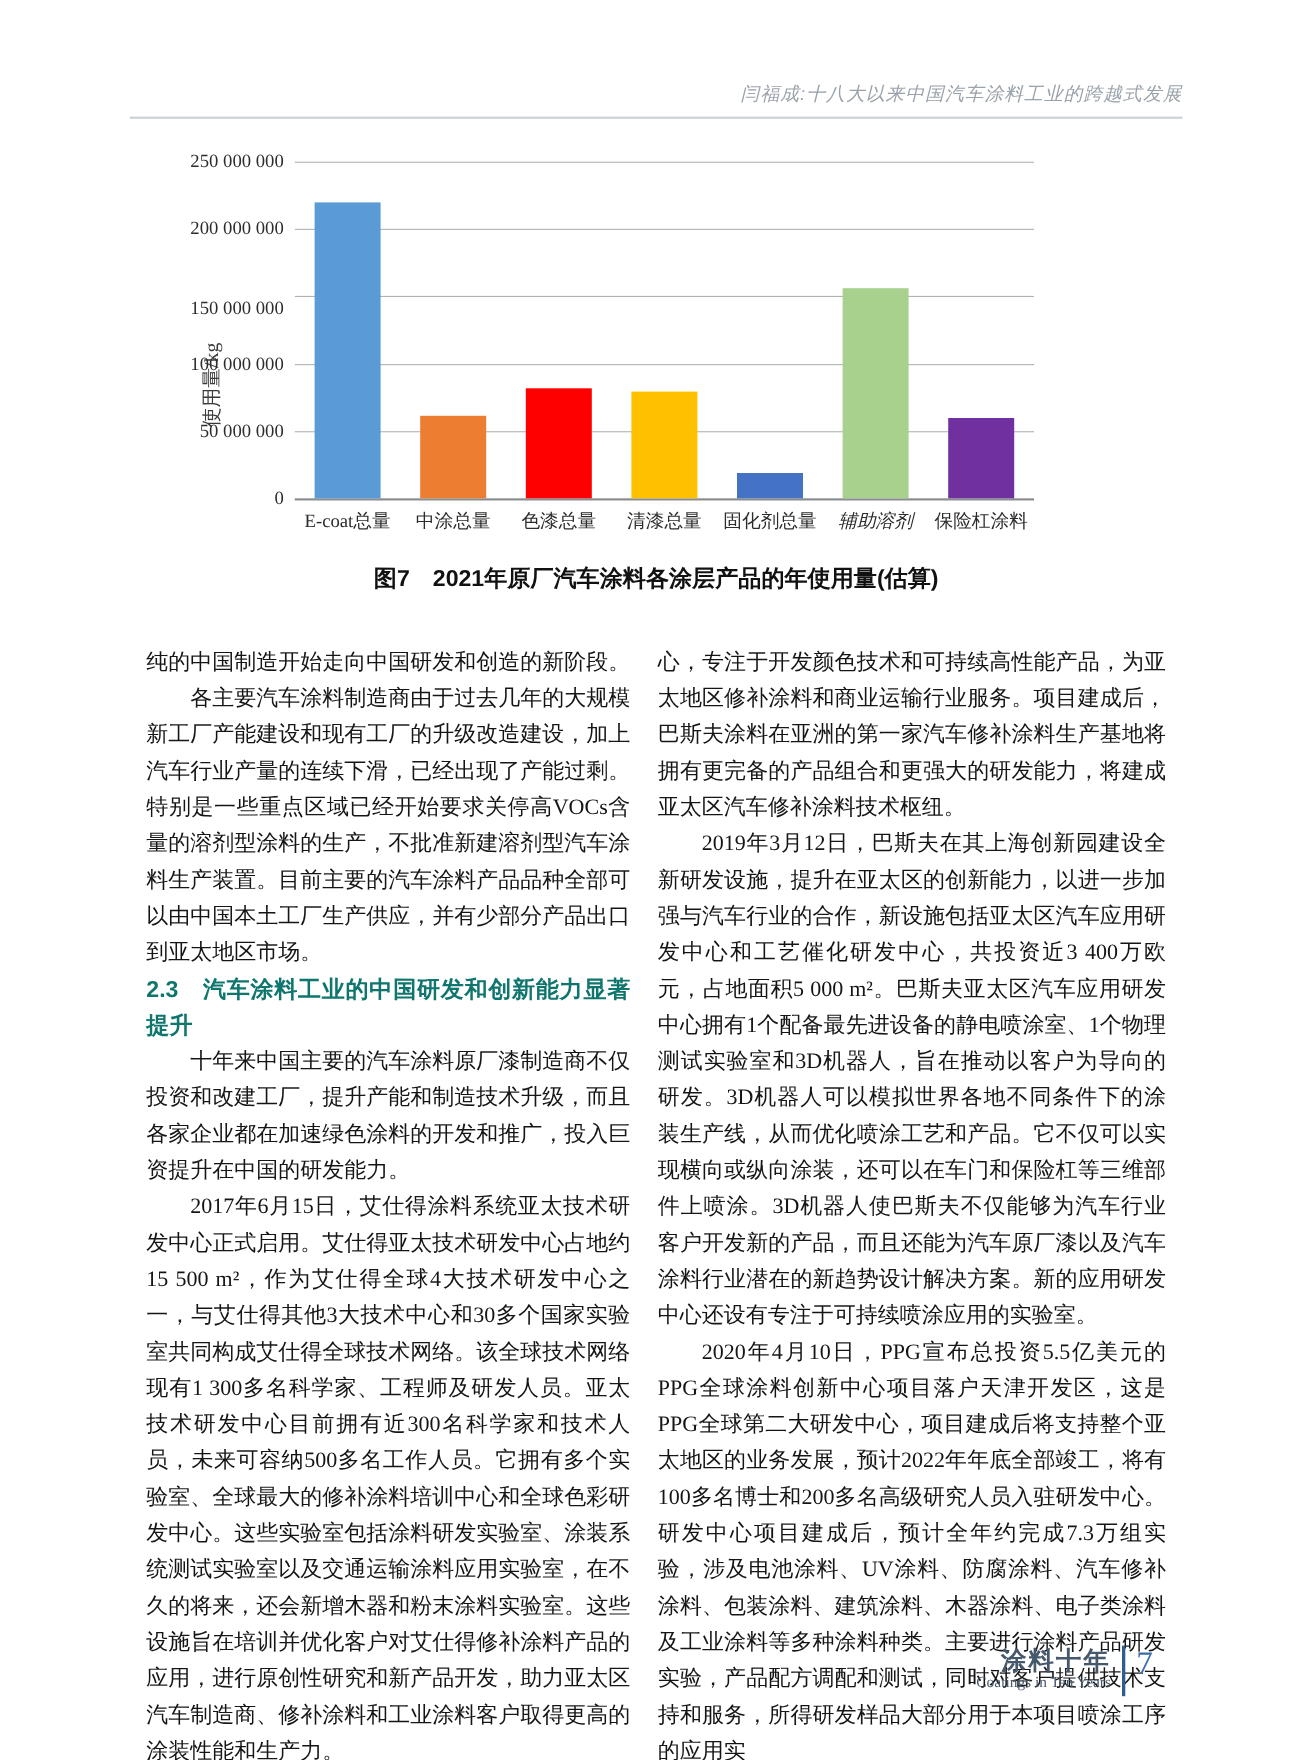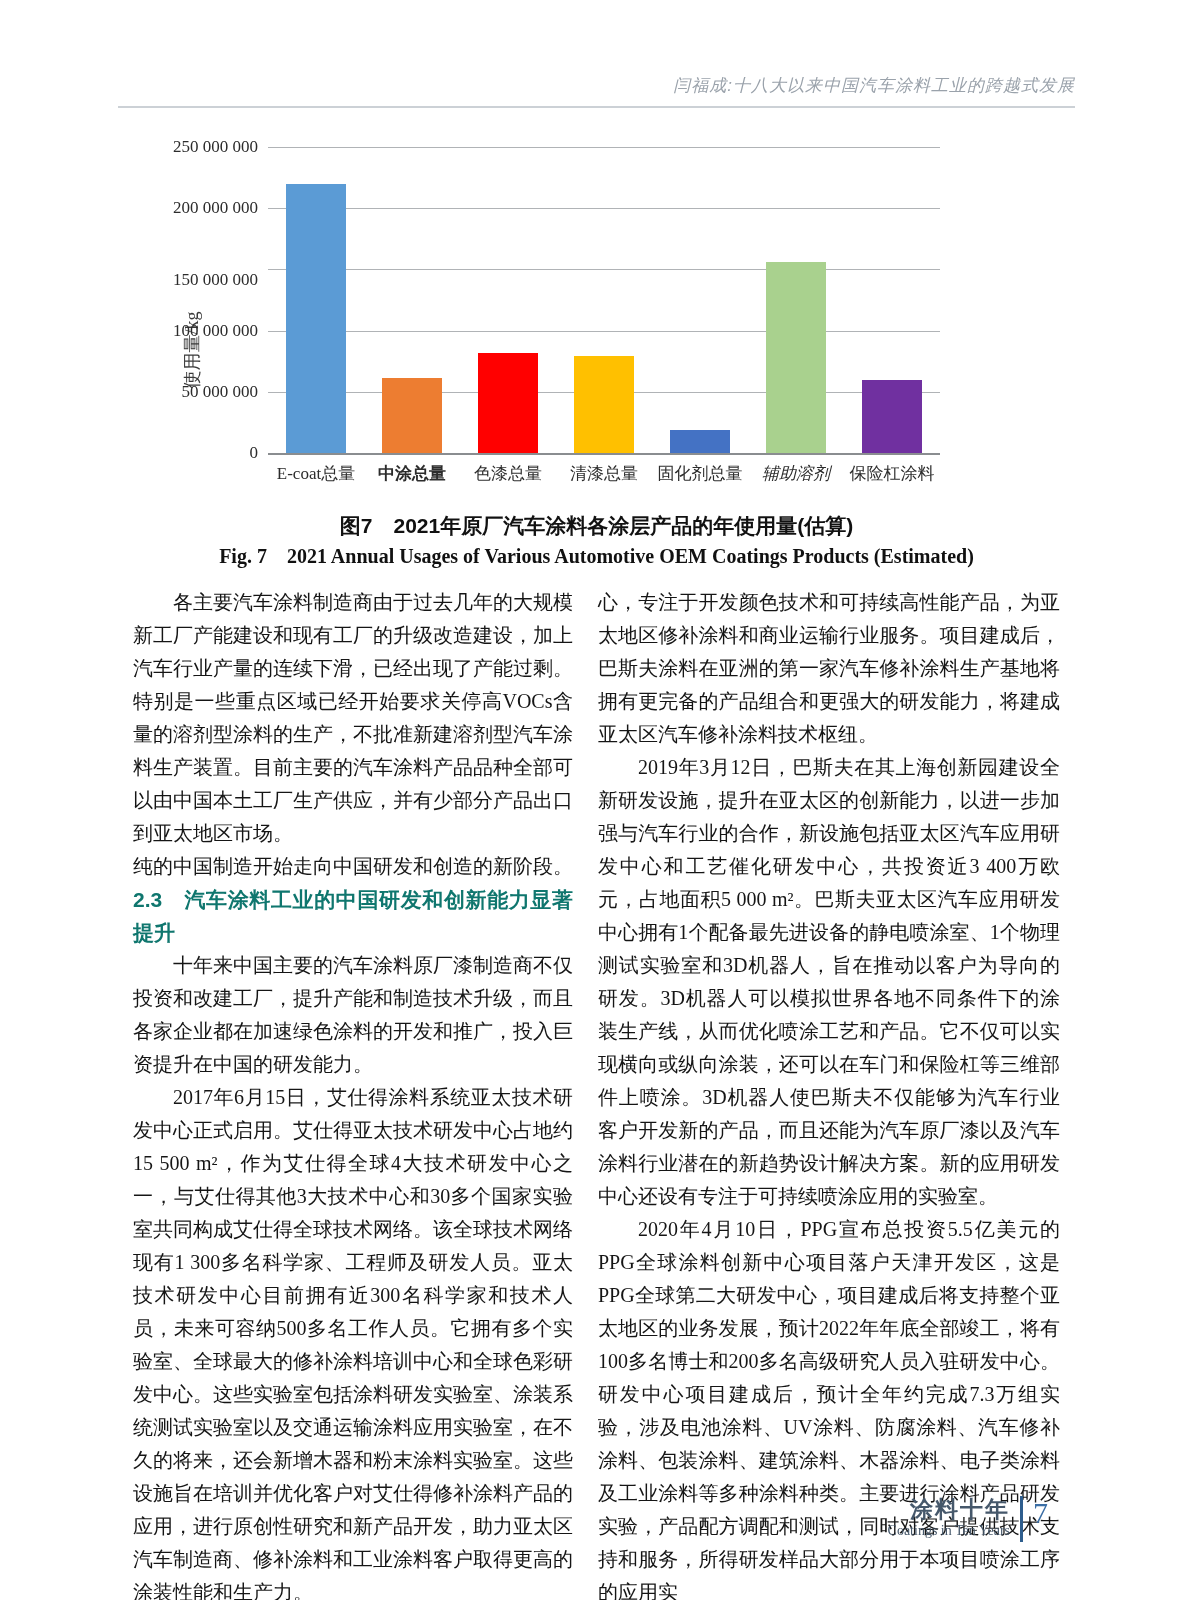--- a/index.html
+++ b/index.html
@@ -172,39 +172,38 @@
       <div class="ytick" style="top: 181.6px;">100 000 000</div>
       <div class="gridline" style="top: 129.4px;"></div>
       <div class="ytick" style="top: 131px;">150 000 000</div>
       <div class="gridline" style="top: 68.2px;"></div>
       <div class="ytick" style="top: 59.2px;">200 000 000</div>
       <div class="gridline" style="top: 7px;"></div>
       <div class="ytick" style="top: -2px;">250 000 000</div>
       <div class="bar" style="left: 146px; top: 43.72px; height: 269.28px; background: rgb(91, 155, 213);"></div>
       <div class="cat-label" style="left: 128px;">E-coat总量</div>
       <div class="bar" style="left: 242px; top: 238.336px; height: 74.664px; background: rgb(237, 125, 49);"></div>
-      <div class="cat-label" style="left: 224px; font-weight: bold;">中涂总量</div>
+      <div class="cat-label" style="left: 224px;">中涂总量</div>
       <div class="bar" style="left: 338px; top: 212.632px; height: 100.368px; background: rgb(255, 0, 0);"></div>
       <div class="cat-label" style="left: 320px;">色漆总量</div>
       <div class="bar" style="left: 434px; top: 216.304px; height: 96.696px; background: rgb(255, 192, 0);"></div>
       <div class="cat-label" style="left: 416px;">清漆总量</div>
       <div class="bar" style="left: 530px; top: 289.744px; height: 23.256px; background: rgb(68, 114, 196);"></div>
       <div class="cat-label" style="left: 512px;">固化剂总量</div>
       <div class="bar" style="left: 626px; top: 122.056px; height: 190.944px; background: rgb(169, 209, 142);"></div>
       <div class="cat-label" style="left: 608px; font-style: italic;">辅助溶剂</div>
       <div class="bar" style="left: 722px; top: 239.56px; height: 73.44px; background: rgb(112, 48, 160);"></div>
       <div class="cat-label" style="left: 704px;">保险杠涂料</div>
     </div>
 
   <div class="caption-cn">图7　2021年原厂汽车涂料各涂层产品的年使用量(估算)</div>
-  <div class="caption-en">Fig. 7　2021 Annual Usages of Various Automotive OEM Coatings Products (Estimated)</div>
 
   <div class="column" id="left-column">
+      <div class="para continuation">纯的中国制造开始走向中国研发和创造的新阶段。</div>
       <div class="para indent">各主要汽车涂料制造商由于过去几年的大规模新工厂产能建设和现有工厂的升级改造建设，加上汽车行业产量的连续下滑，已经出现了产能过剩。特别是一些重点区域已经开始要求关停高VOCs含量的溶剂型涂料的生产，不批准新建溶剂型汽车涂料生产装置。目前主要的汽车涂料产品品种全部可以由中国本土工厂生产供应，并有少部分产品出口到亚太地区市场。</div>
-      <div class="para continuation">纯的中国制造开始走向中国研发和创造的新阶段。</div>
       <div class="para heading">2.3　汽车涂料工业的中国研发和创新能力显著提升</div>
       <div class="para indent">十年来中国主要的汽车涂料原厂漆制造商不仅投资和改建工厂，提升产能和制造技术升级，而且各家企业都在加速绿色涂料的开发和推广，投入巨资提升在中国的研发能力。</div>
       <div class="para indent">2017年6月15日，艾仕得涂料系统亚太技术研发中心正式启用。艾仕得亚太技术研发中心占地约15 500 m²，作为艾仕得全球4大技术研发中心之一，与艾仕得其他3大技术中心和30多个国家实验室共同构成艾仕得全球技术网络。该全球技术网络现有1 300多名科学家、工程师及研发人员。亚太技术研发中心目前拥有近300名科学家和技术人员，未来可容纳500多名工作人员。它拥有多个实验室、全球最大的修补涂料培训中心和全球色彩研发中心。这些实验室包括涂料研发实验室、涂装系统测试实验室以及交通运输涂料应用实验室，在不久的将来，还会新增木器和粉末涂料实验室。这些设施旨在培训并优化客户对艾仕得修补涂料产品的应用，进行原创性研究和新产品开发，助力亚太区汽车制造商、修补涂料和工业涂料客户取得更高的涂装性能和生产力。</div>
     </div>
   <div class="column" id="right-column">
       <div class="para continuation">心，专注于开发颜色技术和可持续高性能产品，为亚太地区修补涂料和商业运输行业服务。项目建成后，巴斯夫涂料在亚洲的第一家汽车修补涂料生产基地将拥有更完备的产品组合和更强大的研发能力，将建成亚太区汽车修补涂料技术枢纽。</div>
       <div class="para indent">2019年3月12日，巴斯夫在其上海创新园建设全新研发设施，提升在亚太区的创新能力，以进一步加强与汽车行业的合作，新设施包括亚太区汽车应用研发中心和工艺催化研发中心，共投资近3 400万欧元，占地面积5 000 m²。巴斯夫亚太区汽车应用研发中心拥有1个配备最先进设备的静电喷涂室、1个物理测试实验室和3D机器人，旨在推动以客户为导向的研发。3D机器人可以模拟世界各地不同条件下的涂装生产线，从而优化喷涂工艺和产品。它不仅可以实现横向或纵向涂装，还可以在车门和保险杠等三维部件上喷涂。3D机器人使巴斯夫不仅能够为汽车行业客户开发新的产品，而且还能为汽车原厂漆以及汽车涂料行业潜在的新趋势设计解决方案。新的应用研发中心还设有专注于可持续喷涂应用的实验室。</div>
       <div class="para indent">2020年4月10日，PPG宣布总投资5.5亿美元的PPG全球涂料创新中心项目落户天津开发区，这是PPG全球第二大研发中心，项目建成后将支持整个亚太地区的业务发展，预计2022年年底全部竣工，将有100多名博士和200多名高级研究人员入驻研发中心。研发中心项目建成后，预计全年约完成7.3万组实验，涉及电池涂料、UV涂料、防腐涂料、汽车修补涂料、包装涂料、建筑涂料、木器涂料、电子类涂料及工业涂料等多种涂料种类。主要进行涂料产品研发实验，产品配方调配和测试，同时对客户提供技术支持和服务，所得研发样品大部分用于本项目喷涂工序的应用实</div>
     </div>
 

